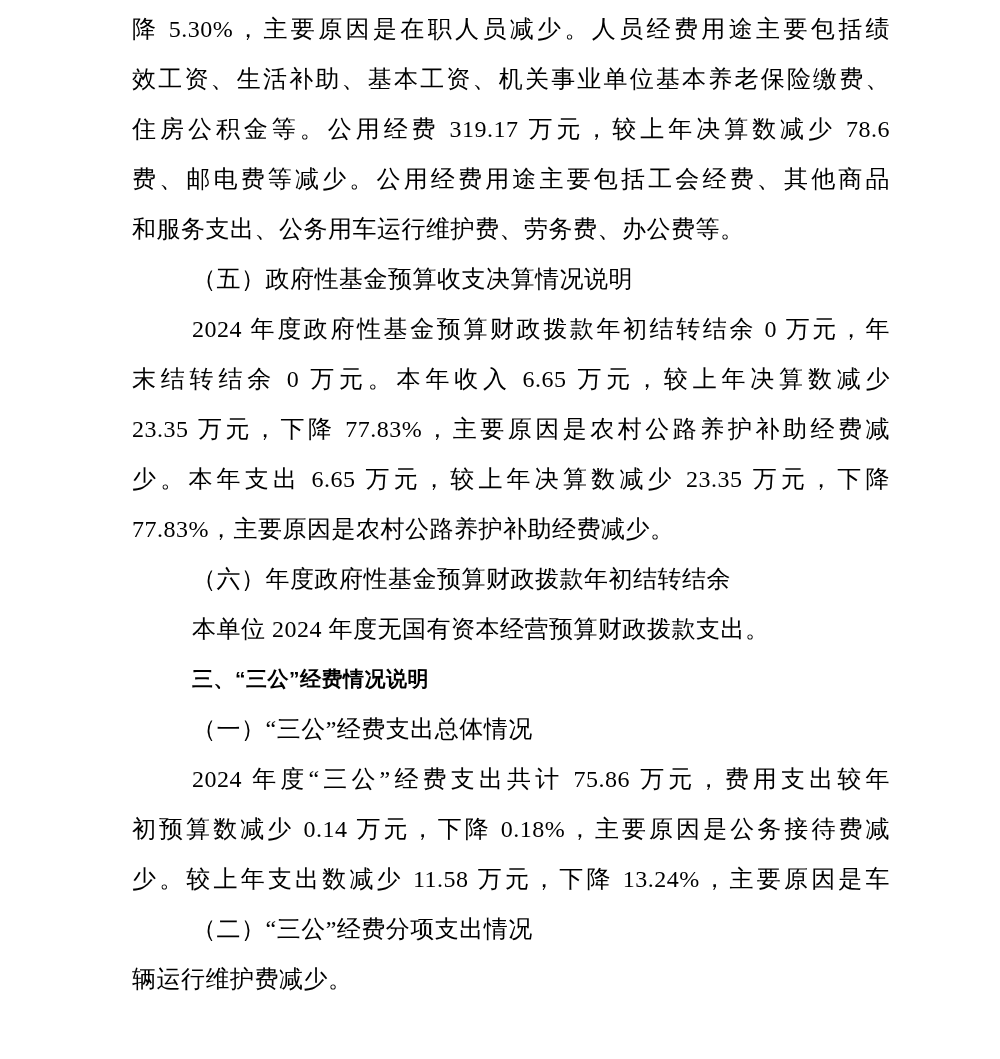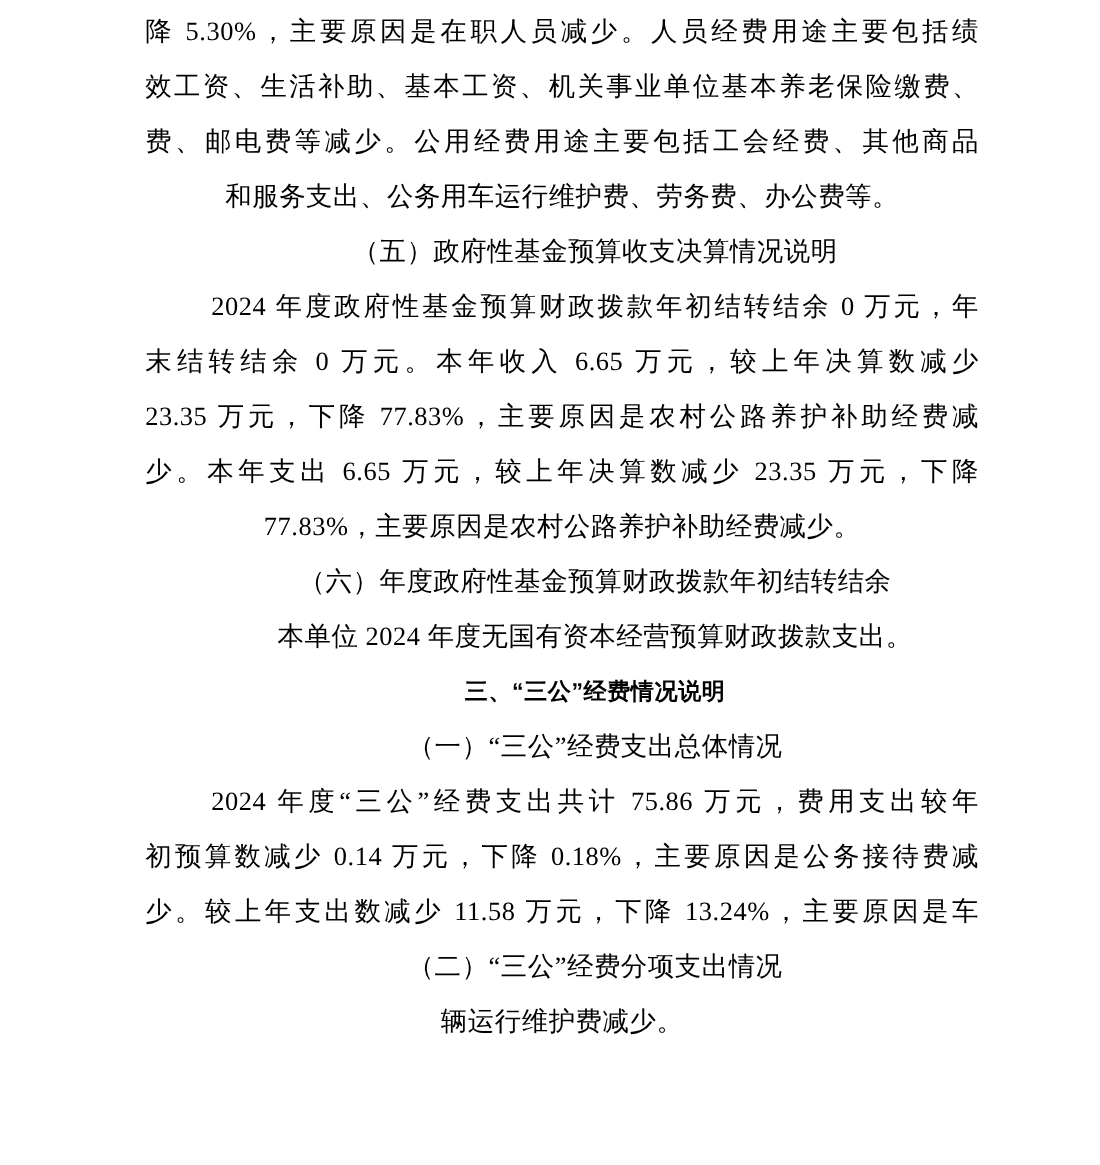--- a/index.html
+++ b/index.html
@@ -25,35 +25,36 @@
     white-space: nowrap;
     letter-spacing: 0.5px;
   }
   
   .j {
     white-space: normal;
     text-align: justify;
     text-align-last: justify;
   }
   
-  .l { text-align: center; }
+  .l { text-align: left; }
   
   .ind { padding-left: 60px; }
   .heading {
     font-family: "Liberation Sans", "DejaVu Sans", sans-serif;
     font-weight: bold;
     font-size: 21px;
   }
 </style>
 </head>
 <body>
 
 <div class="page">
   <div class="line j">降 5.30%，主要原因是在职人员减少。人员经费用途主要包括绩</div>
   <div class="line j">效工资、生活补助、基本工资、机关事业单位基本养老保险缴费、</div>
+  <div class="line j">住房公积金等。公用经费 319.17 万元，较上年决算数减少 78.6</div>
   <div class="line j">费、邮电费等减少。公用经费用途主要包括工会经费、其他商品</div>
   <div class="line l">和服务支出、公务用车运行维护费、劳务费、办公费等。</div>
   <div class="line l ind">（五）政府性基金预算收支决算情况说明</div>
   <div class="line j ind">2024 年度政府性基金预算财政拨款年初结转结余 0 万元，年</div>
   <div class="line j">末结转结余 0 万元。本年收入 6.65 万元，较上年决算数减少</div>
   <div class="line j">23.35 万元，下降 77.83%，主要原因是农村公路养护补助经费减</div>
   <div class="line j">少。本年支出 6.65 万元，较上年决算数减少 23.35 万元，下降</div>
   <div class="line l">77.83%，主要原因是农村公路养护补助经费减少。</div>
   <div class="line l ind">（六）年度政府性基金预算财政拨款年初结转结余</div>
   <div class="line l ind">本单位 2024 年度无国有资本经营预算财政拨款支出。</div>

